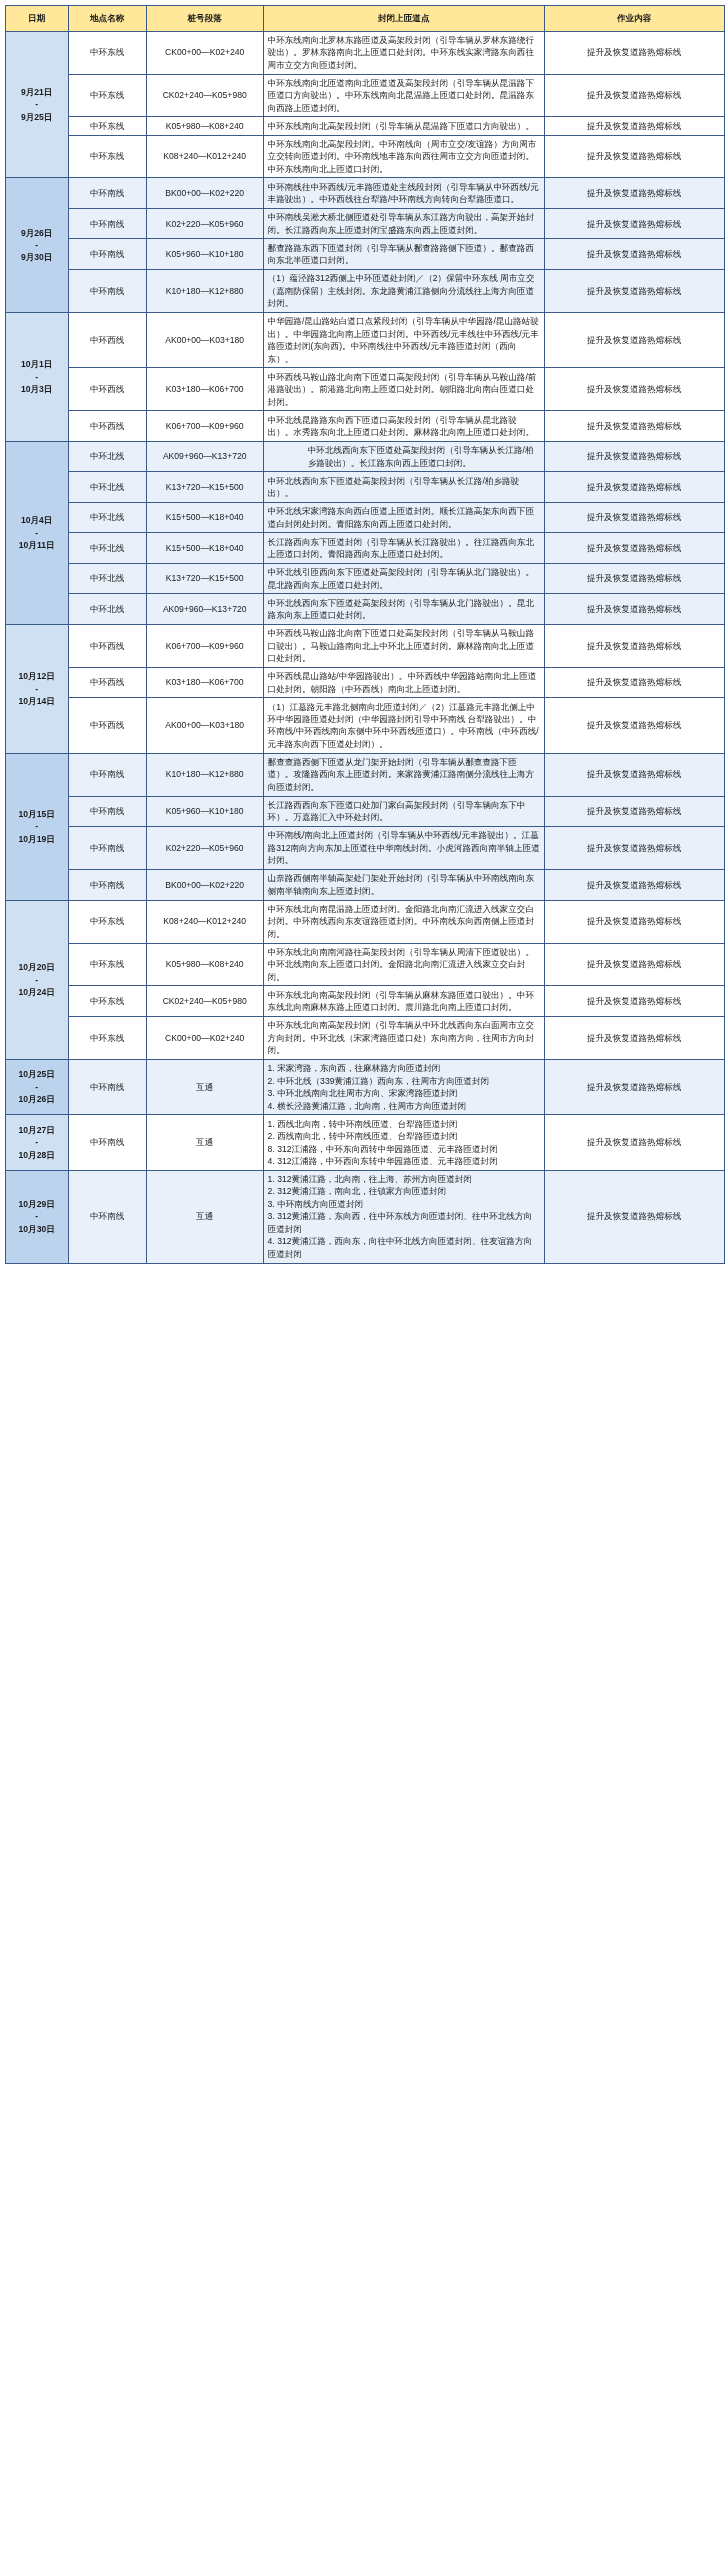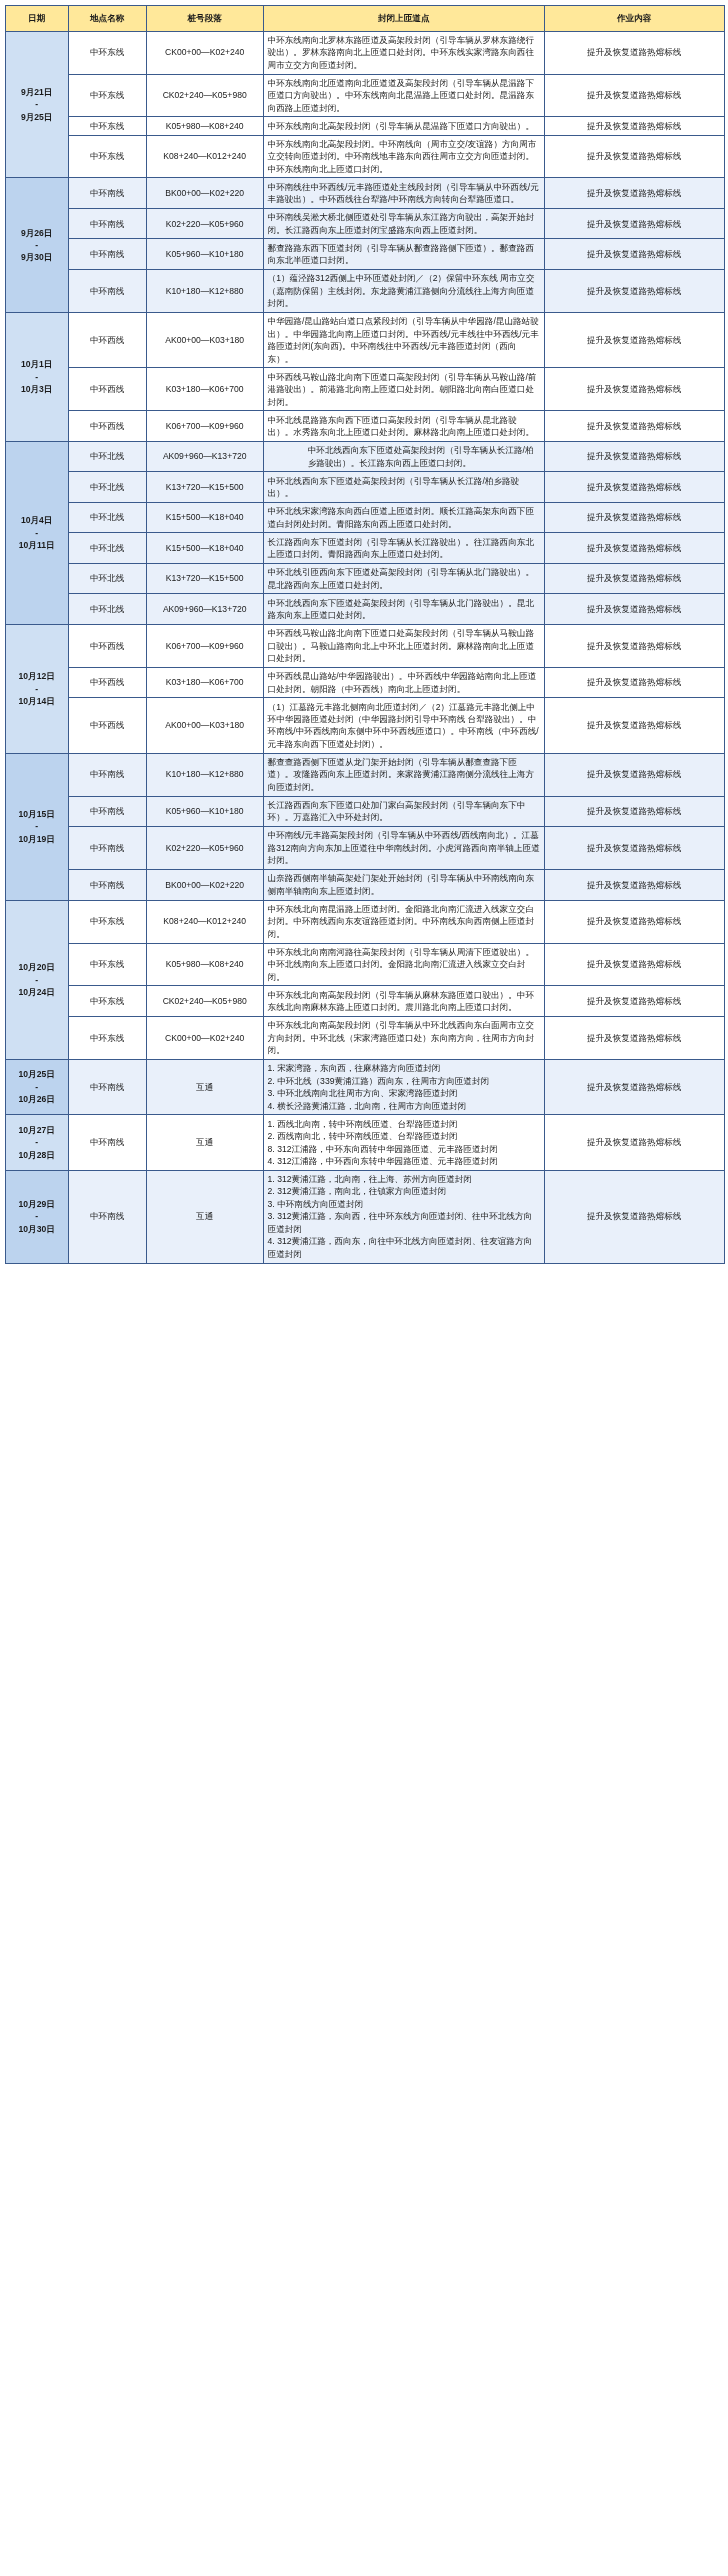--- a/index.html
+++ b/index.html
@@ -255,21 +255,21 @@
         </tr>
         <tr class="band-b">
           <td class="site-cell">中环南线</td>
           <td class="stake-cell">K05+960—K10+180</td>
           <td class="close-cell" style="white-space: pre-line;">长江路西西向东下匝道口处加门家白高架段封闭（引导车辆向东下中环）。万嘉路汇入中环处封闭。</td>
           <td class="work-cell">提升及恢复道路热熔标线</td>
         </tr>
         <tr class="band-b">
           <td class="site-cell">中环南线</td>
           <td class="stake-cell">K02+220—K05+960</td>
-          <td class="close-cell" style="white-space: pre-line;">中环南线/元丰路高架段封闭（引导车辆从中环西线/西线南向北）。江墓路312南向方向东加上匝道往中华南线封闭。小虎河路西向南半轴上匝道封闭。</td>
+          <td class="close-cell" style="white-space: pre-line;">中环南线/南向北上匝道封闭（引导车辆从中环西线/元丰路驶出）。江墓路312南向方向东加上匝道往中华南线封闭。小虎河路西向南半轴上匝道封闭。</td>
           <td class="work-cell">提升及恢复道路热熔标线</td>
         </tr>
         <tr class="band-b">
           <td class="site-cell">中环南线</td>
           <td class="stake-cell">BK00+00—K02+220</td>
           <td class="close-cell" style="white-space: pre-line;">山奈路西侧南半轴高架处门架处开始封闭（引导车辆从中环南线南向东侧南半轴南向东上匝道封闭。</td>
           <td class="work-cell">提升及恢复道路热熔标线</td>
         </tr>
         <tr class="band-a">
           <td class="date-cell" rowspan="4">10月20日

